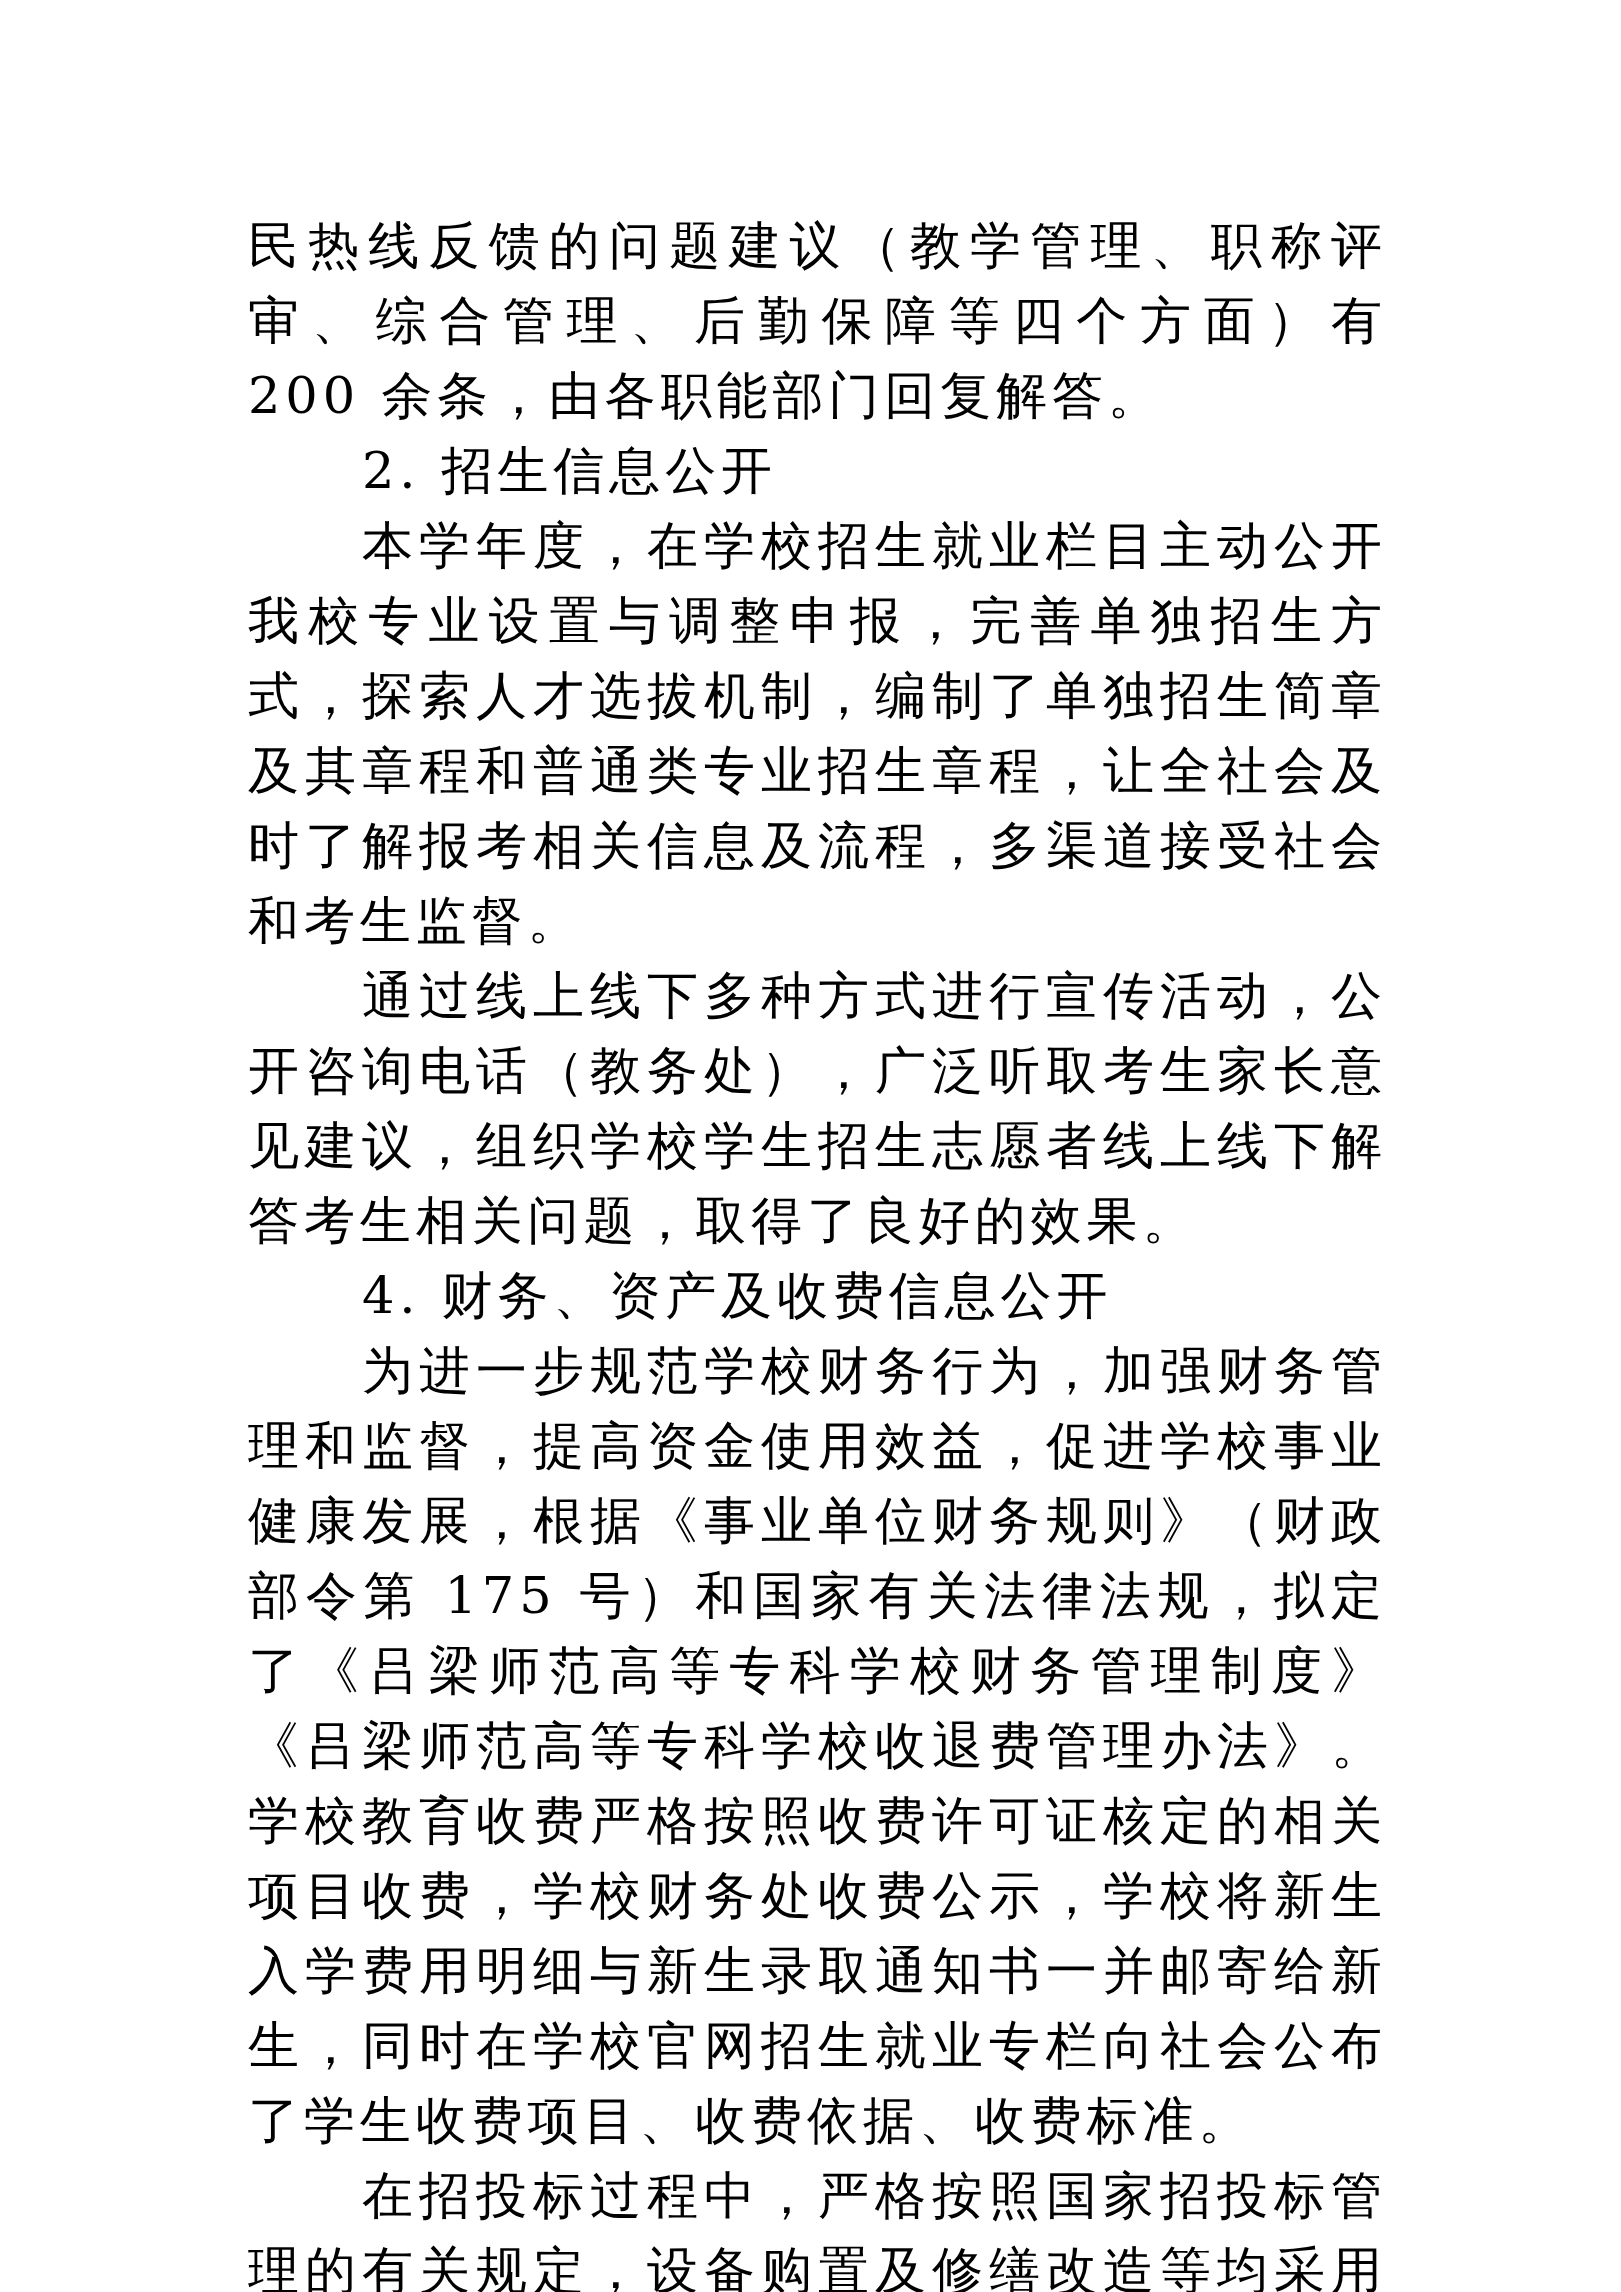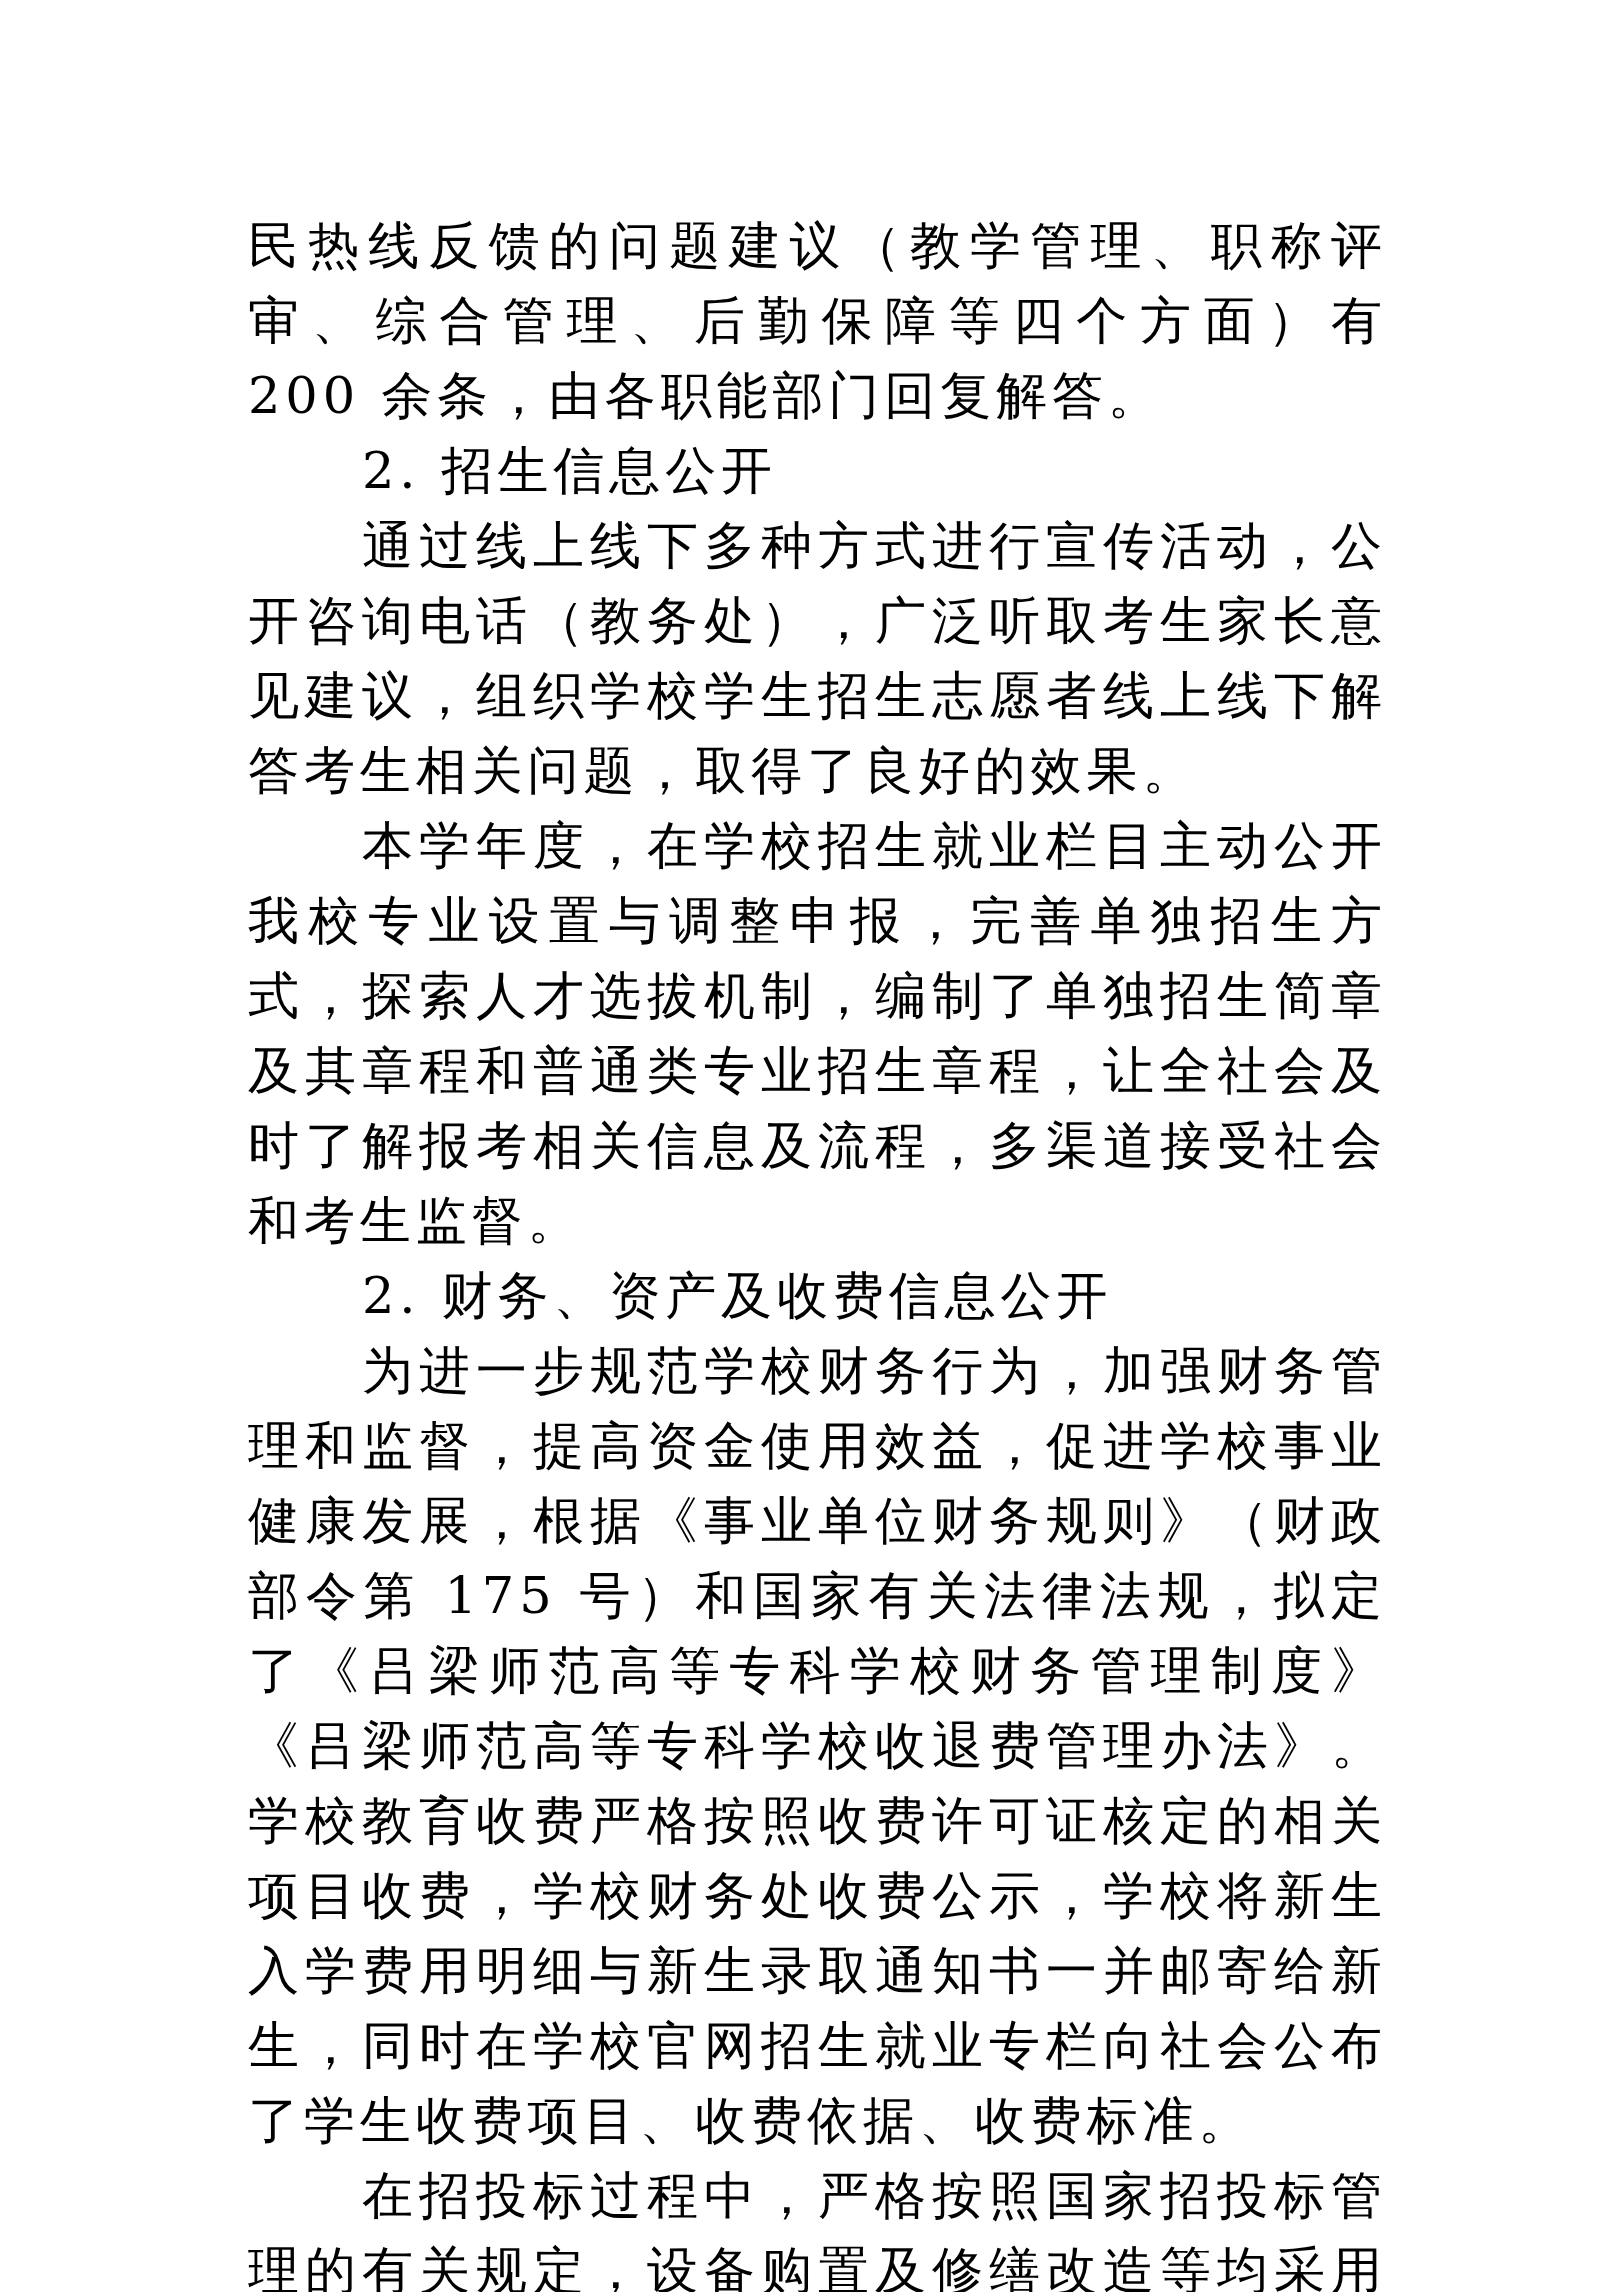--- a/index.html
+++ b/index.html
@@ -9,19 +9,19 @@
     line-height:75px;color:#000;}
   .p{margin:0;text-align:justify;text-align-last:left;letter-spacing:4.9px;}
   .indent{text-indent:114px;}
 </style>
 </head>
 <body>
 
 <div class="page">
   <p class="p">民热线反馈的问题建议（教学管理、职称评审、综合管理、后勤保障等四个方面）有 200 余条，由各职能部门回复解答。</p>
   <p class="p indent">2. 招生信息公开</p>
+  <p class="p indent">本学年度，在学校招生就业栏目主动公开我校专业设置与调整申报，完善单独招生方式，探索人才选拔机制，编制了单独招生简章及其章程和普通类专业招生章程，让全社会及时了解报考相关信息及流程，多渠道接受社会和考生监督。</p>
   <p class="p indent">通过线上线下多种方式进行宣传活动，公开咨询电话（教务处），广泛听取考生家长意见建议，组织学校学生招生志愿者线上线下解答考生相关问题，取得了良好的效果。</p>
-  <p class="p indent">本学年度，在学校招生就业栏目主动公开我校专业设置与调整申报，完善单独招生方式，探索人才选拔机制，编制了单独招生简章及其章程和普通类专业招生章程，让全社会及时了解报考相关信息及流程，多渠道接受社会和考生监督。</p>
-  <p class="p indent">2. 财务、资产及收费信息公开</p>
+  <p class="p indent">4. 财务、资产及收费信息公开</p>
   <p class="p indent">为进一步规范学校财务行为，加强财务管理和监督，提高资金使用效益，促进学校事业健康发展，根据《事业单位财务规则》（财政部令第 175 号）和国家有关法律法规，拟定了《吕梁师范高等专科学校财务管理制度》《吕梁师范高等专科学校收退费管理办法》。学校教育收费严格按照收费许可证核定的相关项目收费，学校财务处收费公示，学校将新生入学费用明细与新生录取通知书一并邮寄给新生，同时在学校官网招生就业专栏向社会公布了学生收费项目、收费依据、收费标准。</p>
   <p class="p indent">在招投标过程中，严格按照国家招投标管理的有关规定，设备购置及修缮改造等均采用法定采购招标方式，公开向社会招标。加强对学校预算编制和重大财经事项的审议、咨询；强化预算执行单位目标责任，逐步完善预算绩效评价机制。</p>
 </div>
 
 
 </body></html>

